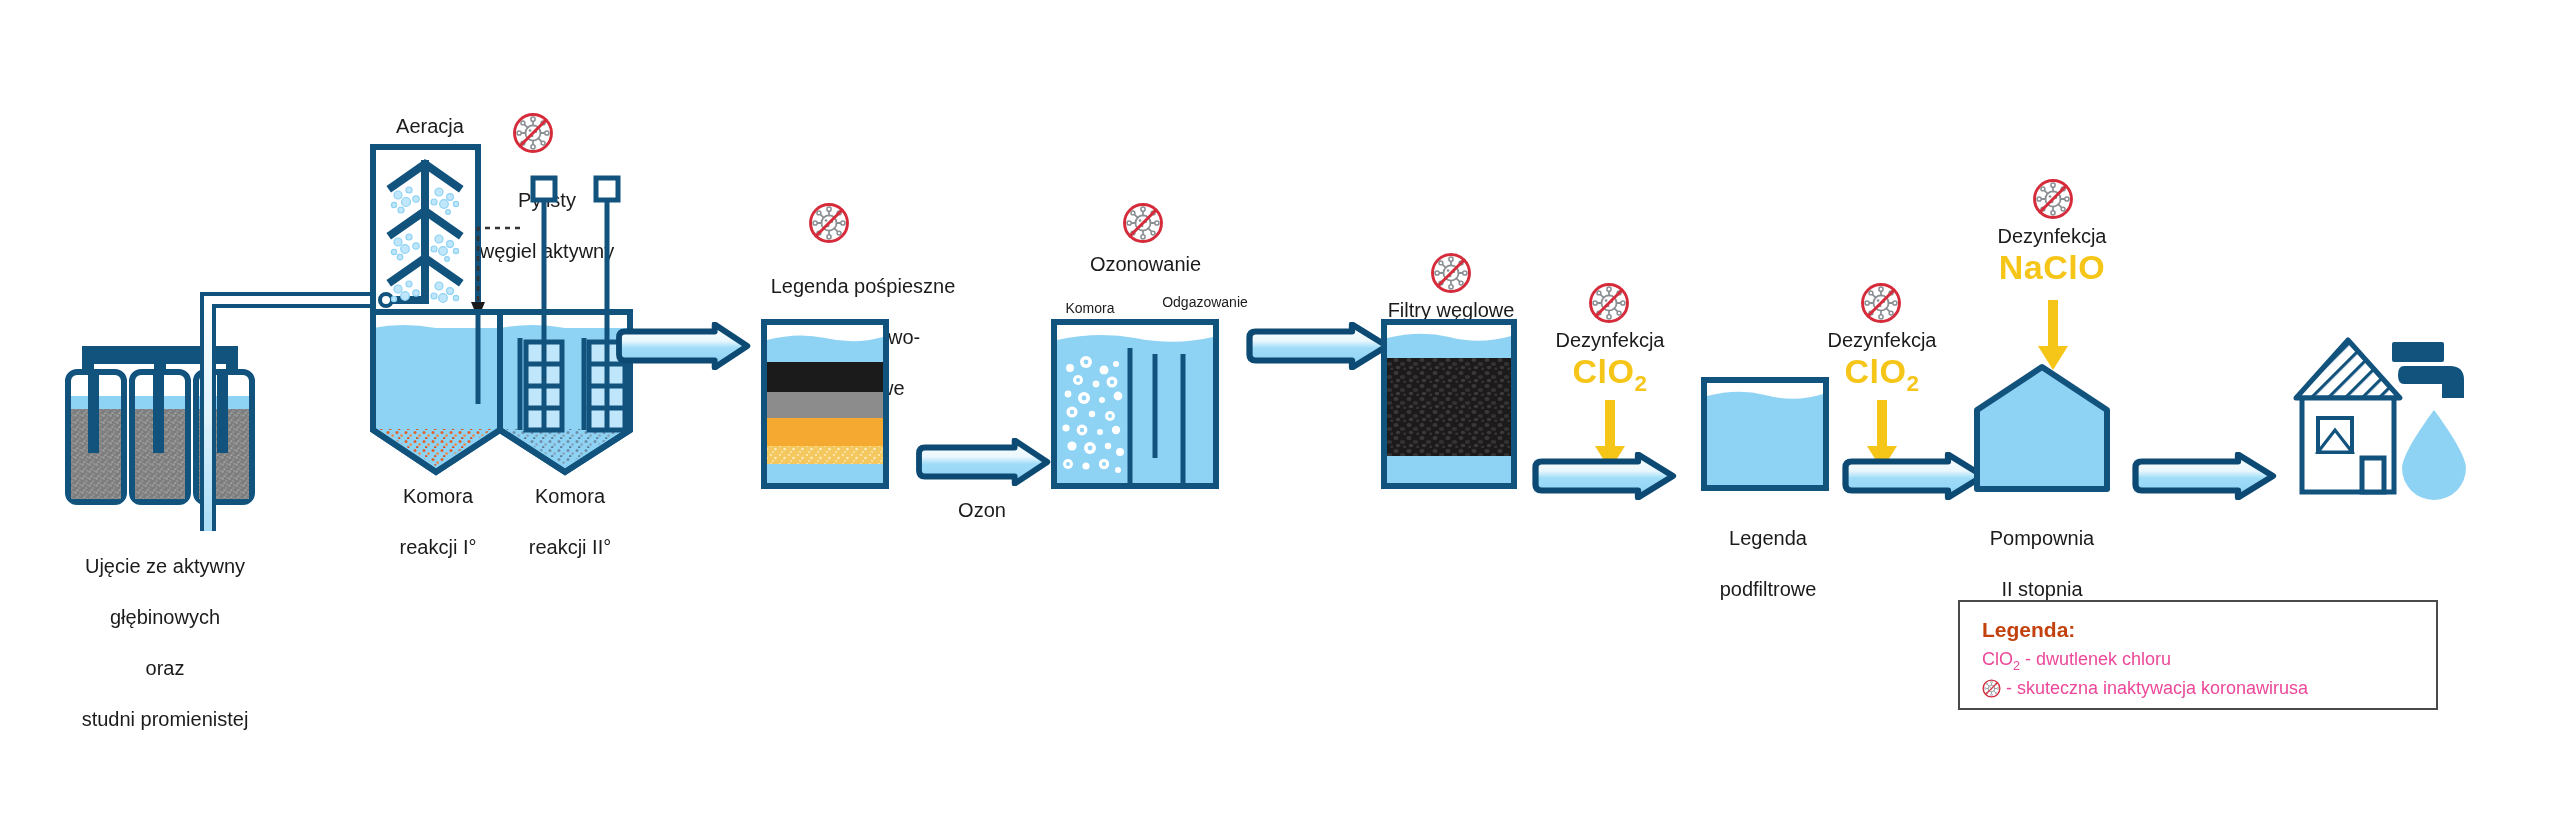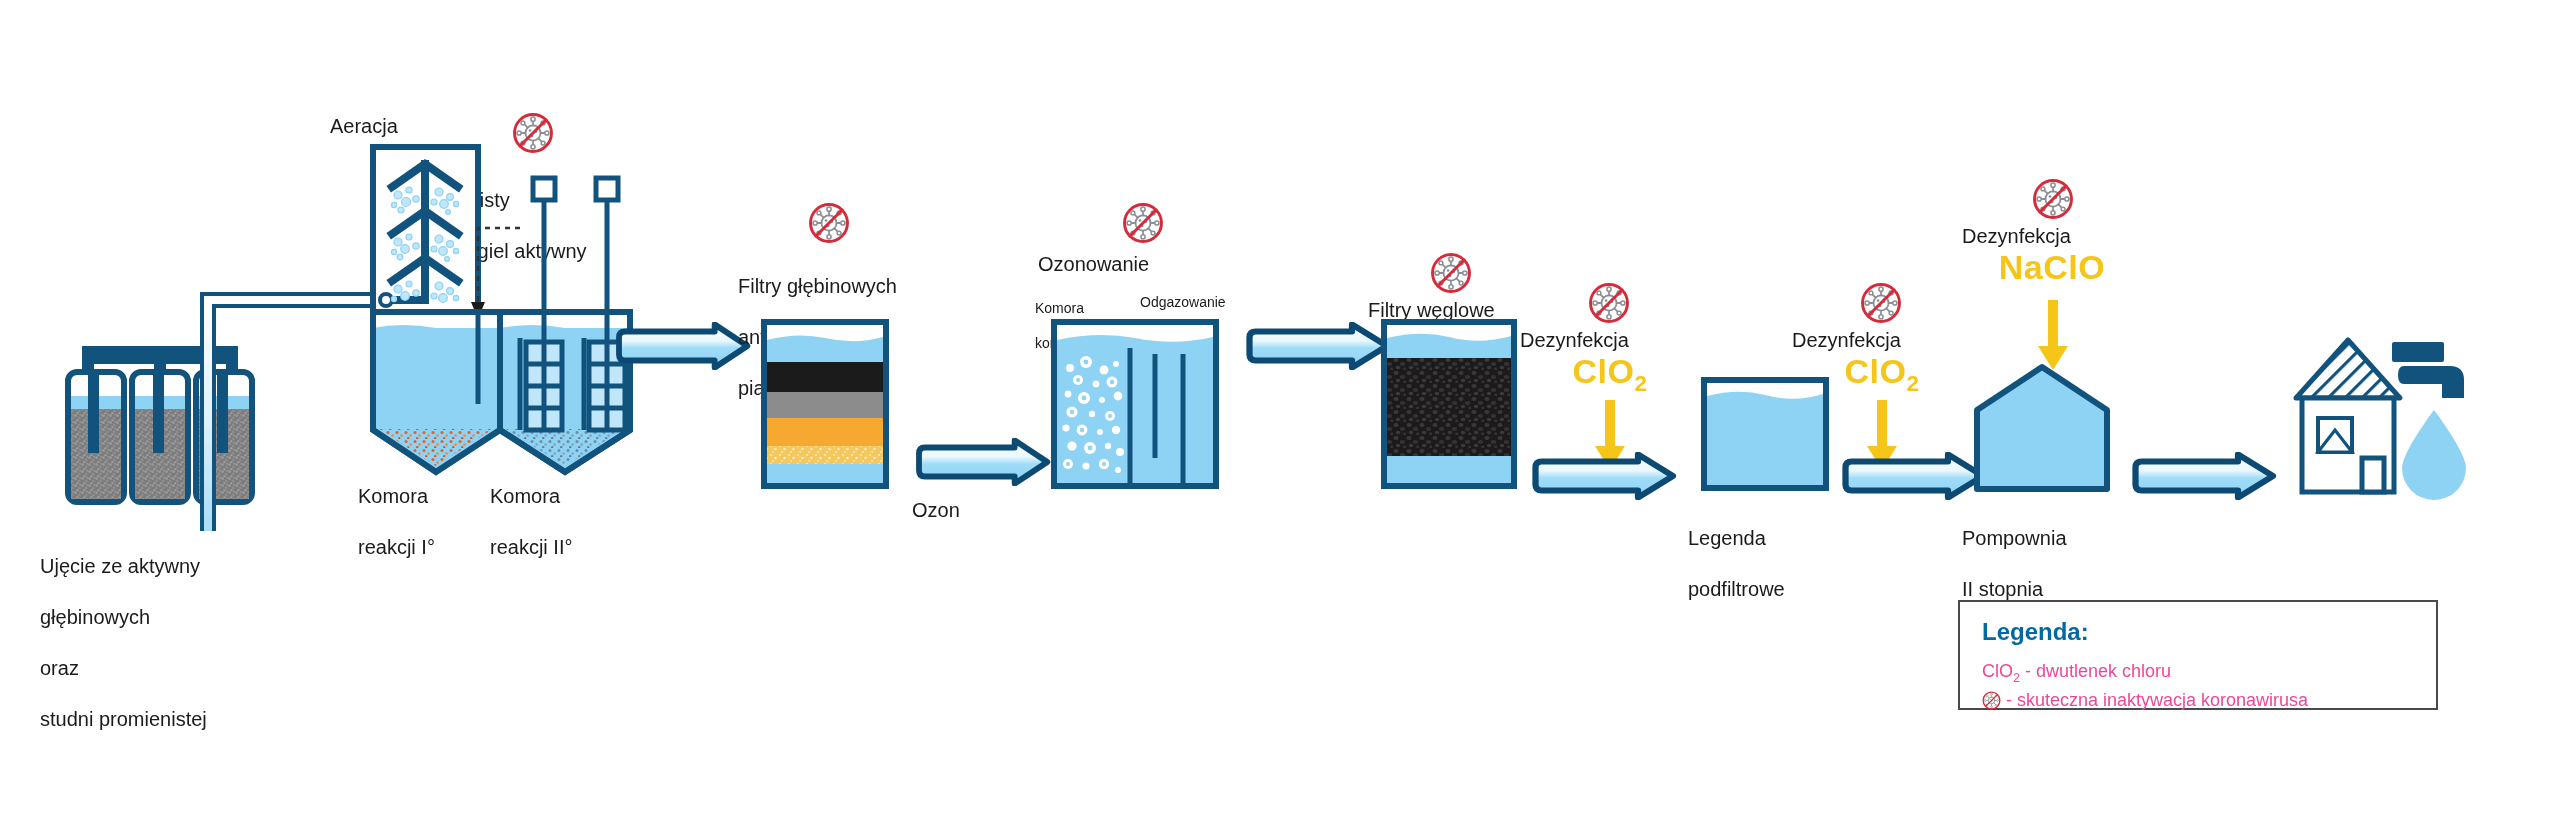--- a/index.html
+++ b/index.html
@@ -8,20 +8,21 @@
     width:2560px;height:832px;
     font-family:"Liberation Sans","DejaVu Sans",sans-serif;
     color:#1a1a1a;
     overflow:hidden;
     position:relative;
   }
   #stage{position:relative;width:2560px;height:832px;}
   .abs{position:absolute;}
   .lbl{
     position:absolute;
+    text-align:center;
     font-size:20px;
     line-height:1.28;
     color:#1b1b1b;
     white-space:pre-line;
     font-family:"Liberation Sans","DejaVu Sans",sans-serif;
   }
   .lbl-sm{font-size:14px;line-height:1.25;}
   .chem{
     position:absolute;
     text-align:center;
@@ -32,21 +33,21 @@
     font-family:"Liberation Sans","DejaVu Sans",sans-serif;
   }
   .chem sub{font-size:.66em;}
   .legend-box{
     position:absolute;
     border:2px solid #4a4a4a;
     background:#ffffff;
     box-sizing:border-box;
   }
   .legend-inner{padding:16px 20px 14px 22px;}
-  .legend-title{font-size:24px;font-weight:bold;color:#0369a1;margin-bottom:12px;}
+  .legend-title{font-size:21px;font-weight:bold;color:#c2410c;margin-bottom:4px;}
   .legend-line{font-size:18px;color:#ec4899;line-height:1.5;white-space:nowrap;}
   .legend-line sub{font-size:.7em;}
   .vicon{position:absolute;}
   .vicon-inline{display:inline-block;vertical-align:-4px;}
   svg{display:block;overflow:visible;}
 </style>
 </head>
 <body>
 
 <div id="stage">
@@ -298,21 +299,21 @@
 
   <svg class="abs" style="left:612px;top:322px;" width="140" height="48" viewBox="0 0 120 40" preserveAspectRatio="none">
       <use href="#procArrow"></use>
     </svg>
 
   <svg class="vicon" style="left:808px;top:202px;" width="42" height="42">
       <use href="#virusBlocked"></use>
     </svg>
 
   <div class="lbl" style="left:738px;top:248px;width:250px;">
-    <div>Filtry głębinowych</div>
+    <div>Legenda pośpieszne</div>
     <div>antracytowo-</div>
     <div>piaskowe</div>
   </div>
 
   <svg class="abs" style="left:760px;top:318px;" width="130" height="172" viewBox="0 0 130 172">
     <rect x="4" y="4" width="122" height="164" fill="#ffffff" stroke="#12537e" stroke-width="6"></rect>
 
     <path d="M7 22 Q38 14 65 20 Q95 27 123 19 V44 H7 Z" fill="#8ed2f4"></path>
 
     <rect x="7" y="44" width="116" height="30" fill="#1b1b1b"></rect>

